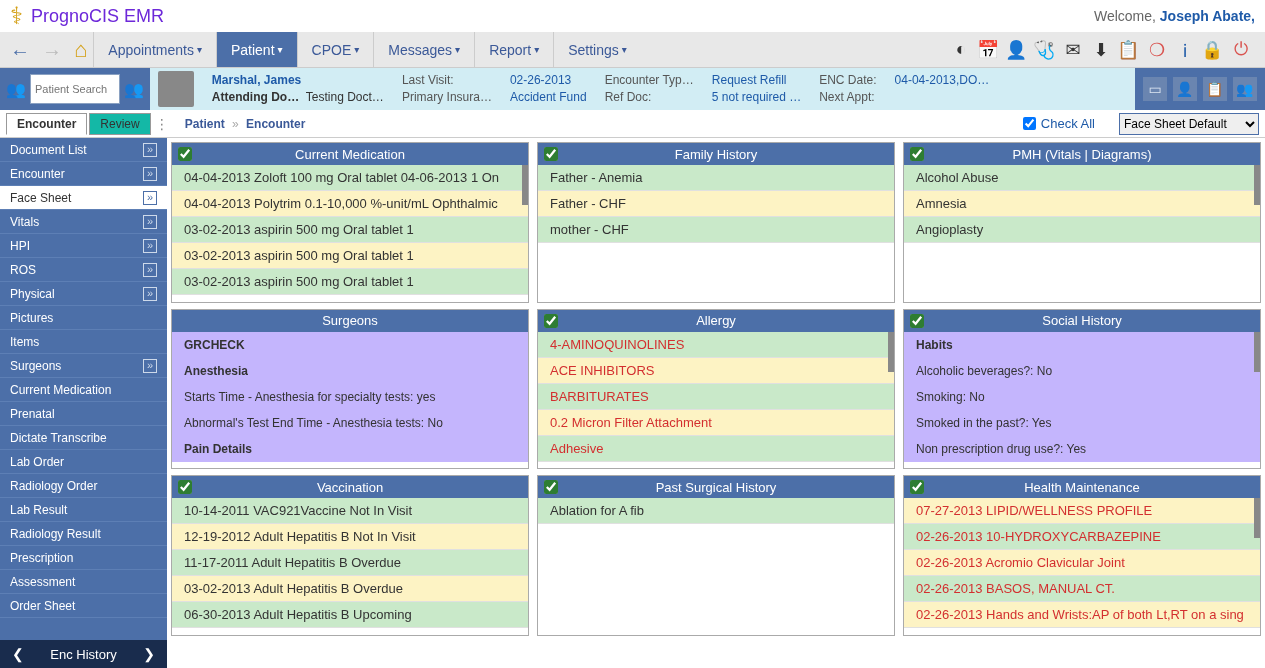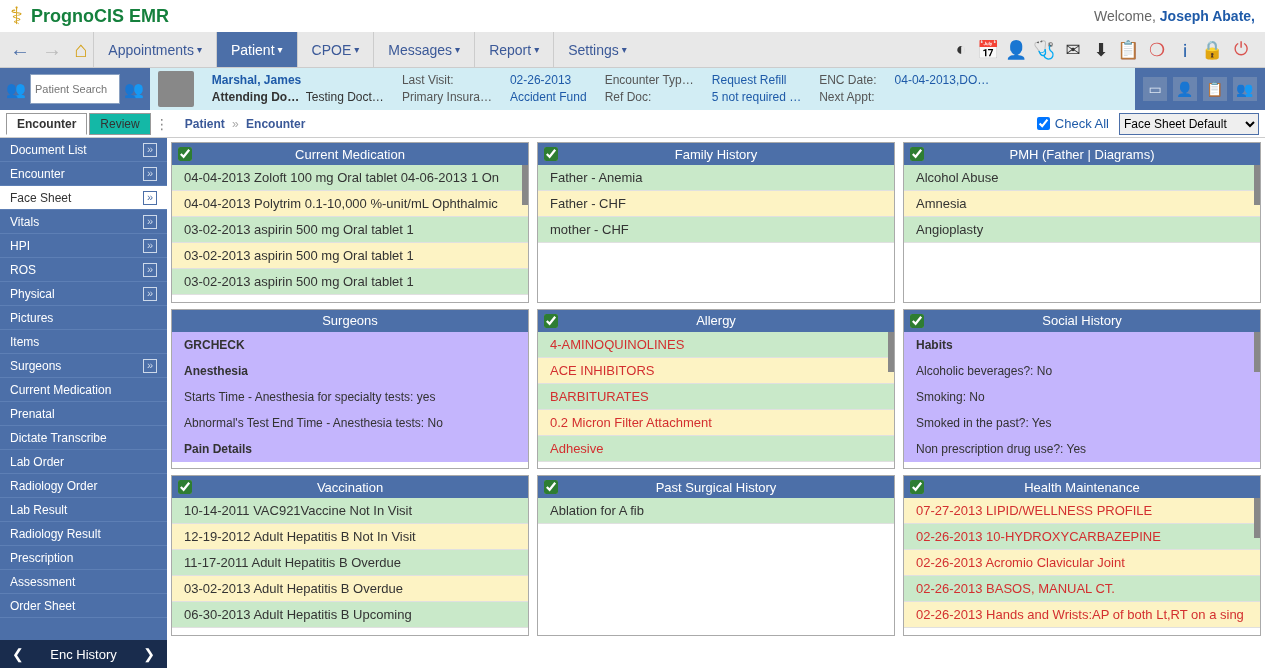--- a/index.html
+++ b/index.html
@@ -1,19 +1,19 @@
 <!DOCTYPE html>
 <html><head>
 <meta charset="utf-8">
 <style>
 *{box-sizing:border-box;margin:0;padding:0;font-family:Arial,Helvetica,sans-serif;}
 body{width:1265px;height:668px;background:#fff;font-size:13px;color:#333;overflow:hidden;}
 .topbar{display:flex;align-items:center;height:32px;padding:0 10px;}
 .logo-icon{color:#d4a017;font-size:24px;margin-right:8px;}
-.app-title{color:#15803d;font-weight:bold;font-size:18px;flex:1;}
+.app-title{color:#6d28d9;font-weight:normal;font-size:18px;flex:1;}
 .welcome{color:#666;font-size:14px;}
 .welcome .user{color:#1e5aa8;font-weight:bold;}
 .navbar{height:36px;background:#e8e8e8;display:flex;align-items:center;border-bottom:1px solid #ccc;padding:0 4px;}
 .nav-arrow{width:28px;height:28px;display:flex;align-items:center;justify-content:center;font-size:20px;color:#4c6fa8;cursor:pointer;margin:0 2px;}
 .nav-home{color:#d4a017;font-size:22px;margin:0 6px;cursor:pointer;}
 .nav-btn{padding:7px 14px;background:#e8e8e8;color:#3b5998;cursor:pointer;font-size:14px;display:flex;align-items:center;border-left:1px solid #ccc;}
 .nav-btn.active{background:#4c6fa8;color:#fff;}
 .nav-btn .caret{margin-left:3px;font-size:10px;}
 .nav-spacer{flex:1;}
 .nav-icons{display:flex;gap:4px;padding-right:8px;}
@@ -31,21 +31,21 @@
 .pb-right{display:flex;align-items:center;gap:6px;padding:0 8px;}
 .pb-ricon{width:24px;height:24px;background:#6a85b0;display:flex;align-items:center;justify-content:center;font-size:14px;color:#dde6f2;cursor:pointer;}
 .tabs-row{display:flex;align-items:center;height:28px;padding:2px 6px;border-bottom:1px solid #ccc;gap:4px;}
 .tab{border:1px solid #999;padding:3px 10px;background:#14b8a6;cursor:pointer;font-size:12px;}
 .tab.active{background:#fff;font-weight:bold;border-bottom-color:#fff;}
 .tab-sep{font-size:14px;color:#888;cursor:pointer;}
 .crumb{margin-left:12px;color:#666;font-size:12px;}
 .crumb b{color:#3b5998;}
 .crumb-sep{color:#aaa;margin:0 4px;}
 .tabs-spacer{flex:1;}
-.check-all{display:flex;align-items:center;gap:5px;margin-right:6px;padding-left:11px;}
+.check-all{display:flex;align-items:center;gap:5px;margin-right:20px;padding-left:11px;}
 .check-all label{color:#1e5aa8;cursor:pointer;font-size:13px;}
 .fs-select{height:22px;font-size:12px;border:1px solid #4c6fa8;width:140px;}
 .main{display:flex;height:calc(668px - 32px - 36px - 42px - 28px - 28px);}
 .sidebar{width:167px;background:#4c6fa8;overflow:hidden;}
 .sb-item{height:24px;display:flex;align-items:center;justify-content:space-between;padding:0 10px;color:#fff;font-size:12px;cursor:pointer;border-bottom:1px solid #5d7fb5;}
 .sb-item.sel{background:#fff;color:#333;}
 .sb-arrow{font-size:11px;color:#cdd9ea;border:1px solid #cdd9ea;width:14px;height:14px;display:flex;align-items:center;justify-content:center;line-height:1;}
 .sb-item.sel .sb-arrow{color:#4c6fa8;border-color:#4c6fa8;}
 .footer-bar{height:28px;background:#192c4d;color:#fff;display:flex;align-items:center;justify-content:space-between;padding:0 12px;font-size:13px;width:167px;}
 .footer-bar .fa{font-size:14px;cursor:pointer;}
@@ -277,21 +277,21 @@
         </div>
         <div class="panel-body">
           <div class="row green">Father - Anemia</div>
           <div class="row yellow">Father - CHF</div>
           <div class="row green">mother - CHF</div>
         </div>
       </div>
       <div class="panel">
         <div class="panel-hdr">
           <input type="checkbox" class="chk" checked="" style="">
-          <span class="ttl">PMH (Father | Diagrams)</span>
+          <span class="ttl">PMH (Vitals | Diagrams)</span>
         </div>
         <div class="panel-body">
           <div class="row green">Alcohol Abuse</div>
           <div class="row yellow">Amnesia</div>
           <div class="row green">Angioplasty</div>
           <div class="scroll-ind"></div>
         </div>
       </div>
       <div class="panel">
         <div class="panel-hdr">

